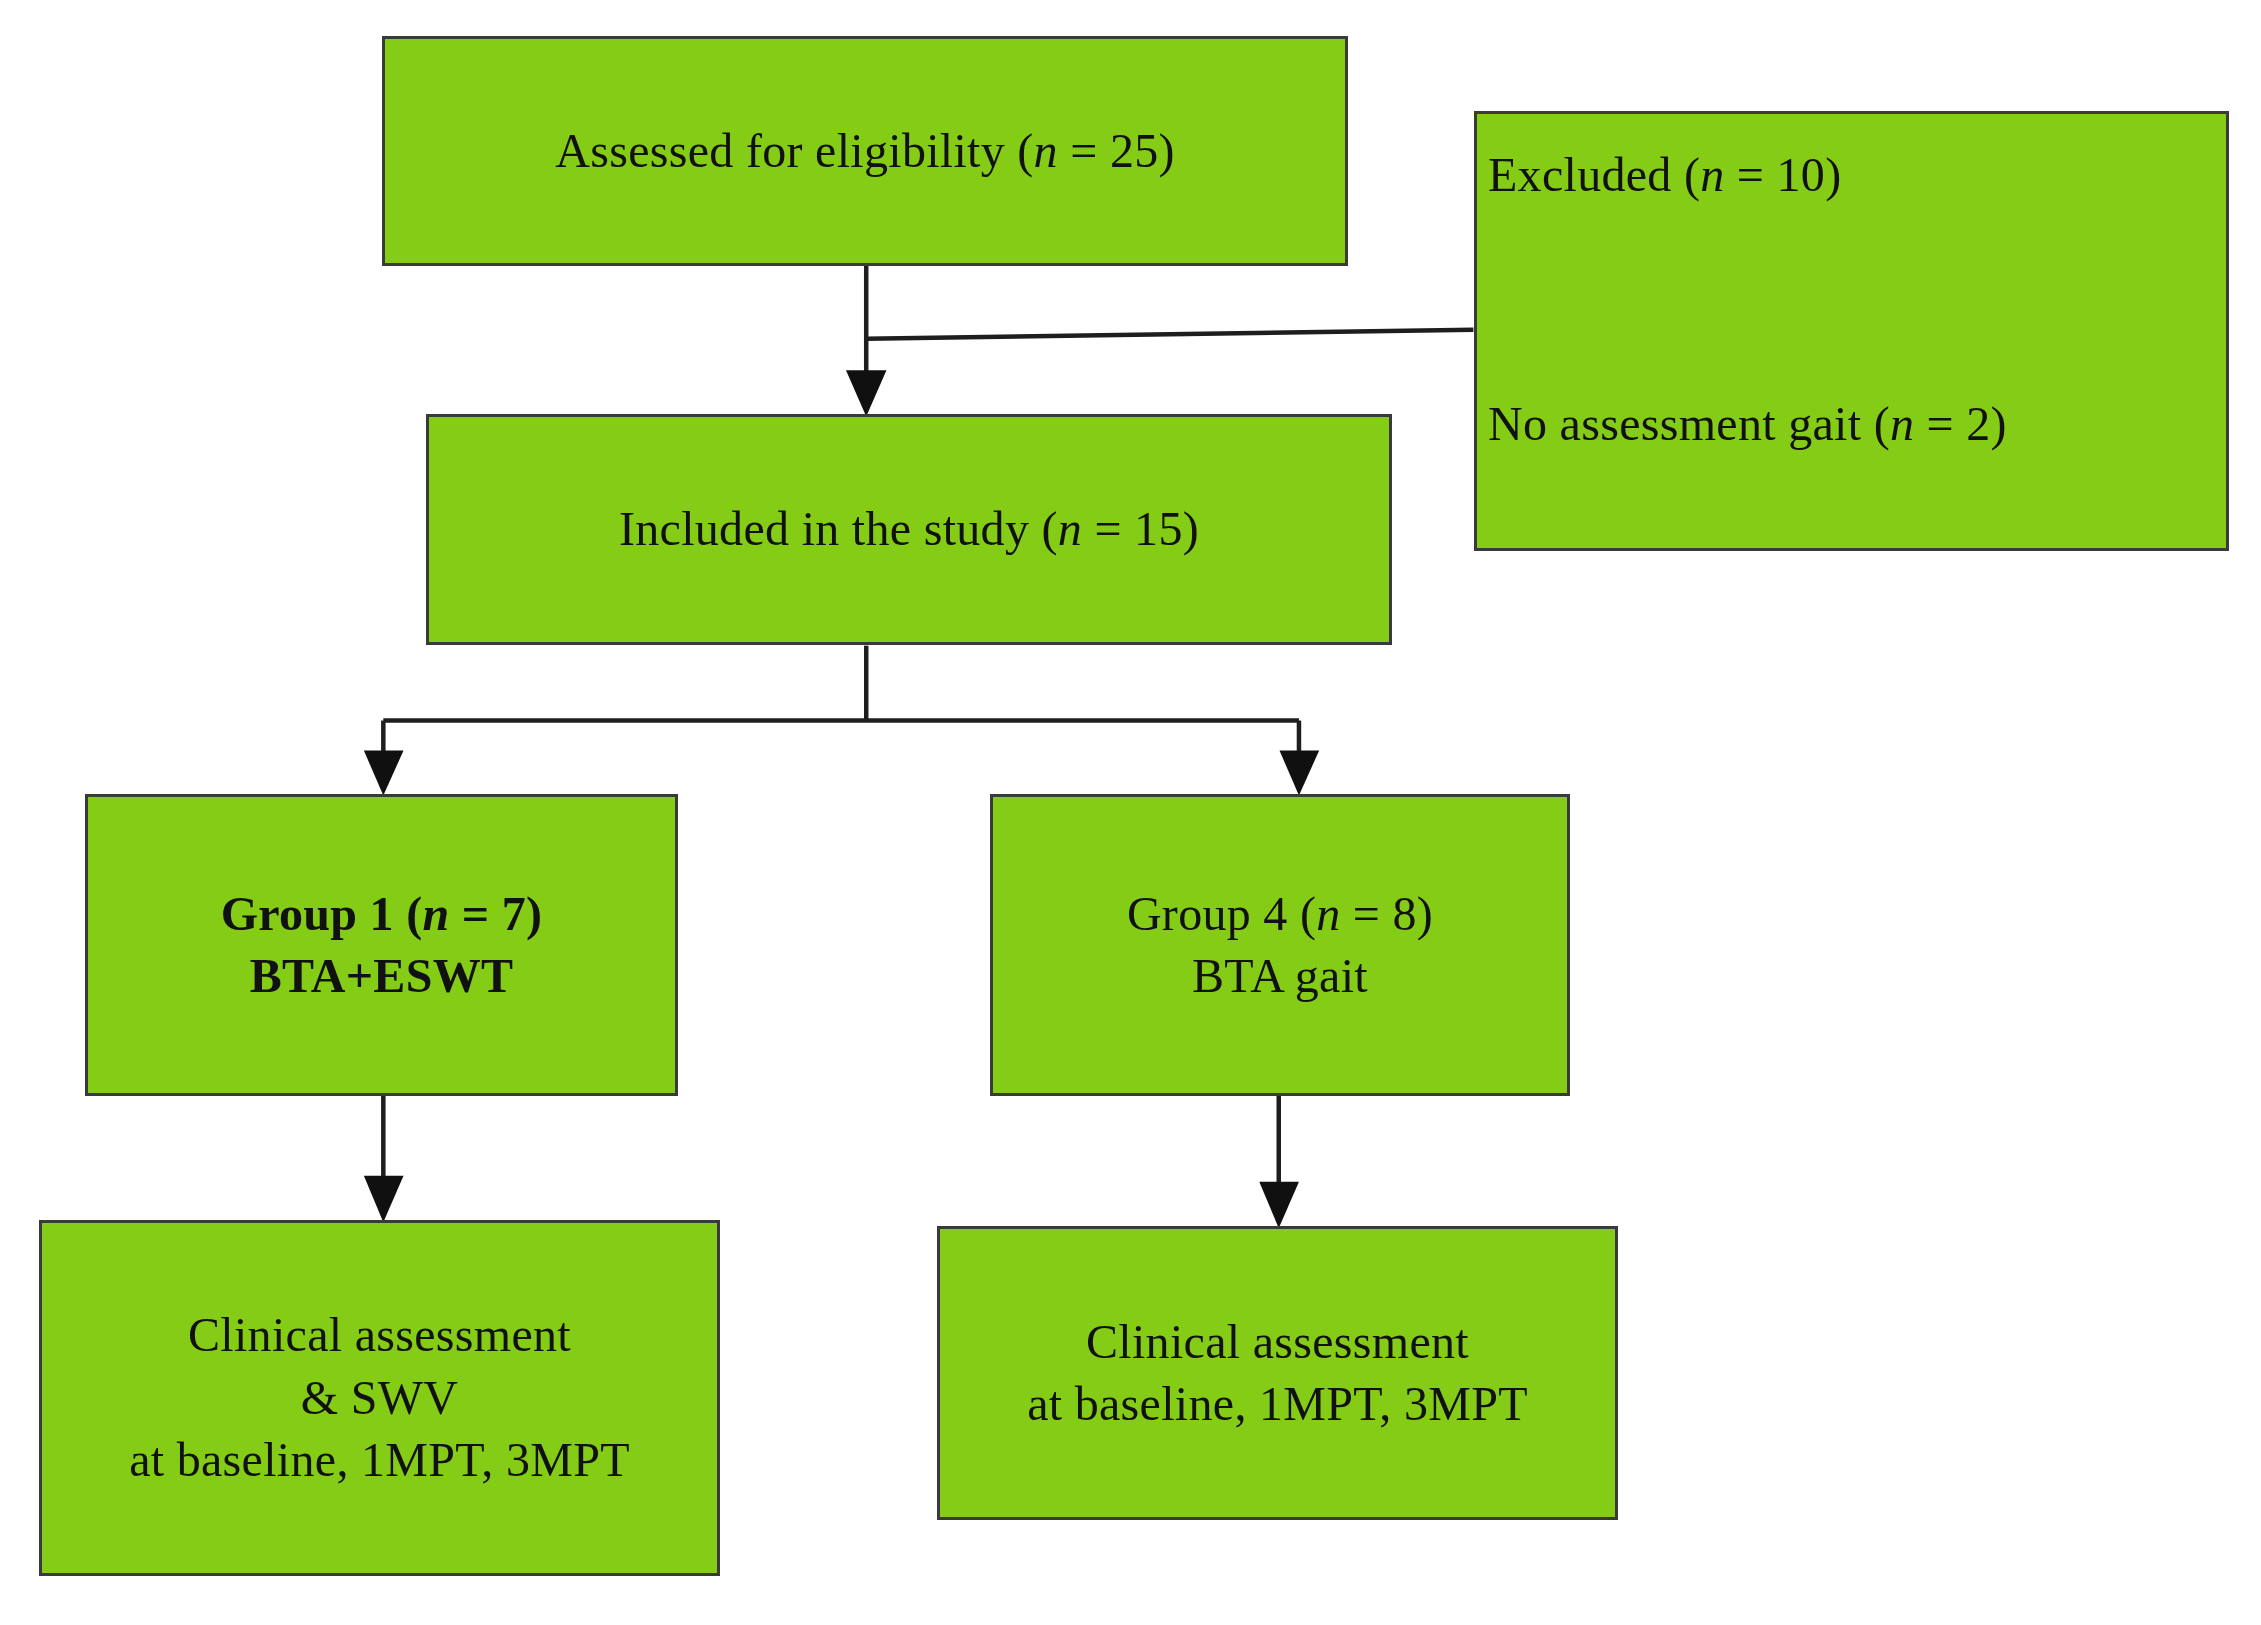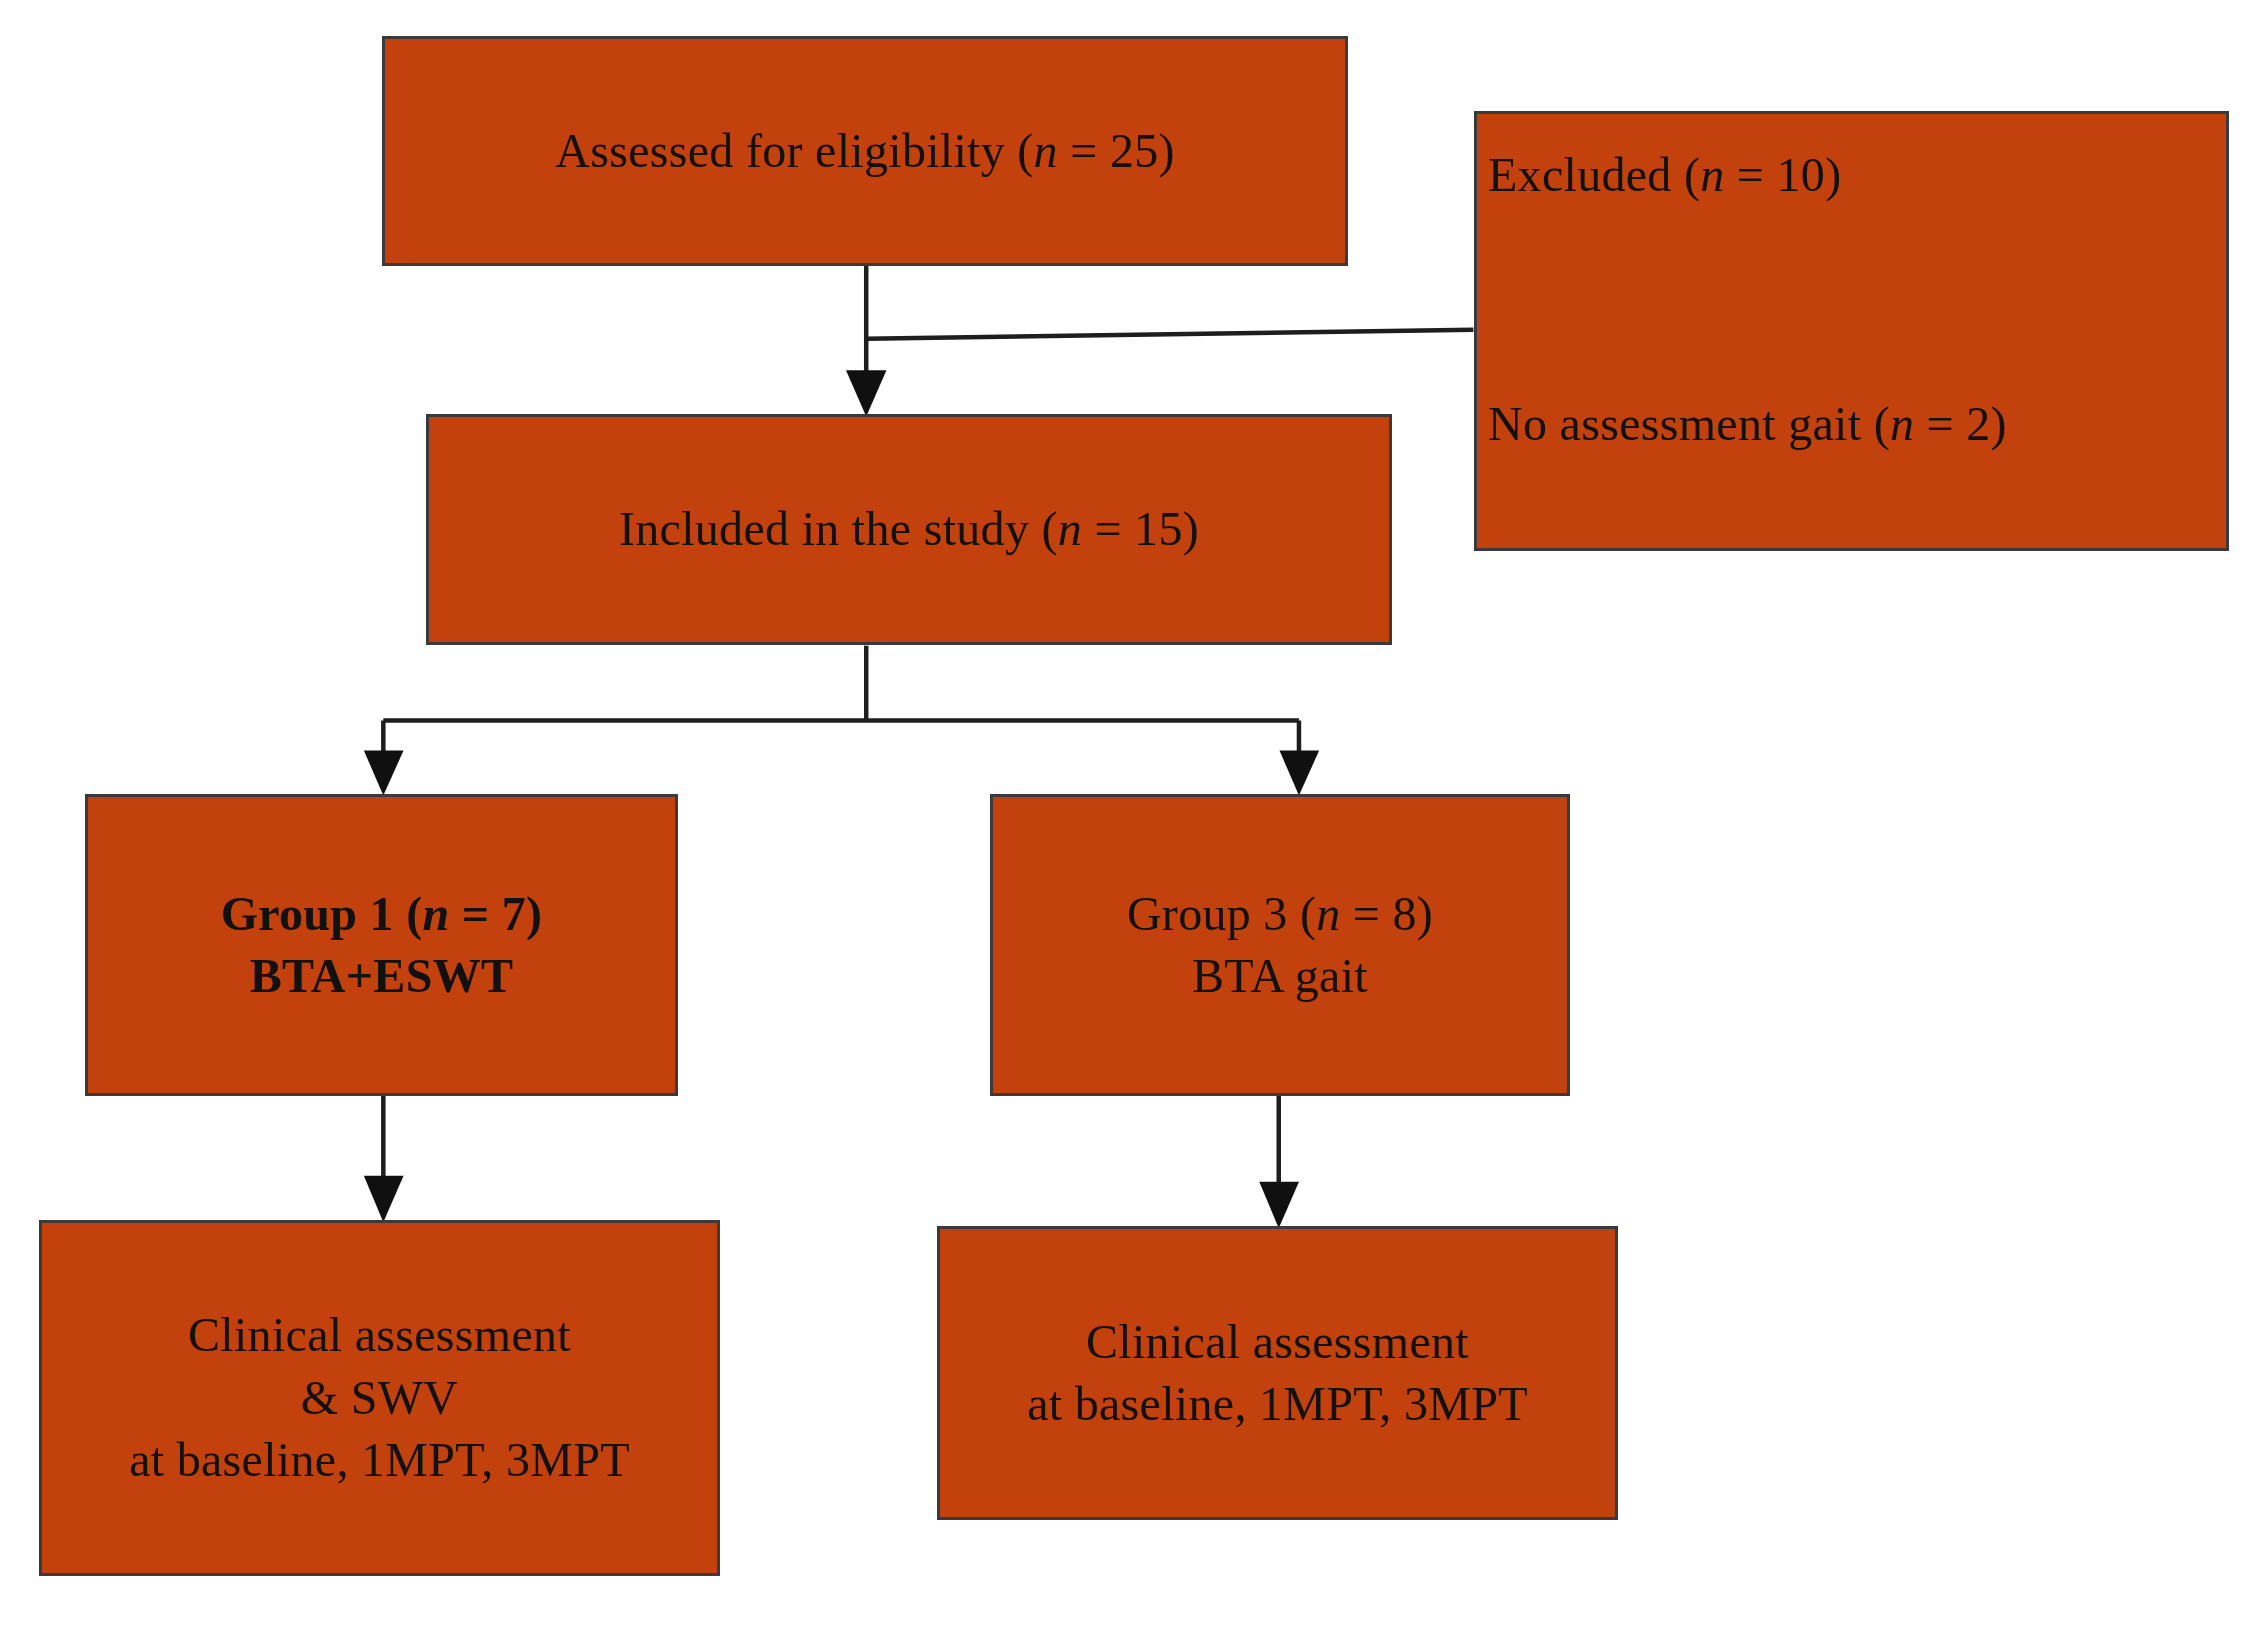--- a/index.html
+++ b/index.html
@@ -16,21 +16,21 @@
     position: relative;
     width: 2261px;
     height: 1626px;
     background: #ffffff;
     overflow: hidden;
   }
   .node {
     position: absolute;
     box-sizing: border-box;
     border: 3.7px solid #3a3a3a;
-    background: #c2410c;
+    background: #84cc16;
     display: flex;
     align-items: center;
     justify-content: center;
     text-align: center;
   }
   .node .txt {
     display: block;
     line-height: 1.30;
     font-size: 48px;
     letter-spacing: 0.3px;
@@ -117,21 +117,21 @@
 
   <div class="node" id="box-included">
     <span class="txt"><span>Included in the study (</span><i class="nvar">n</i><span> = 15)</span></span>
   </div>
 
   <div class="node" id="box-group1">
     <span class="txt"><span>Group 1 (</span><i class="nvar">n</i><span> = 7)</span><br><span>BTA+ESWT</span></span>
   </div>
 
   <div class="node" id="box-group2">
-    <span class="txt"><span>Group 3 (</span><i class="nvar">n</i><span> = 8)</span><br><span>BTA gait</span></span>
+    <span class="txt"><span>Group 4 (</span><i class="nvar">n</i><span> = 8)</span><br><span>BTA gait</span></span>
   </div>
 
   <div class="node" id="box-outcome1">
     <span class="txt"><span>Clinical assessment</span><br><span>&amp; SWV</span><br><span>at baseline, 1MPT, 3MPT</span></span>
   </div>
 
   <div class="node" id="box-outcome2">
     <span class="txt"><span>Clinical assessment</span><br><span>at baseline, 1MPT, 3MPT</span></span>
   </div>
 

